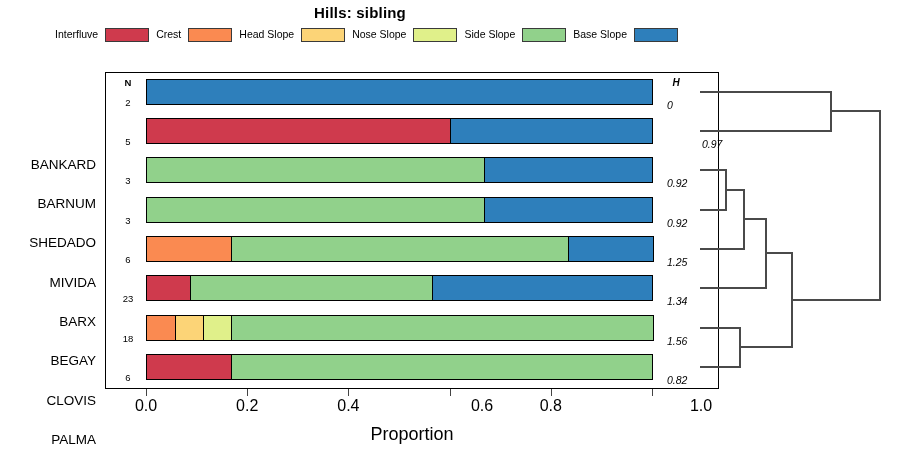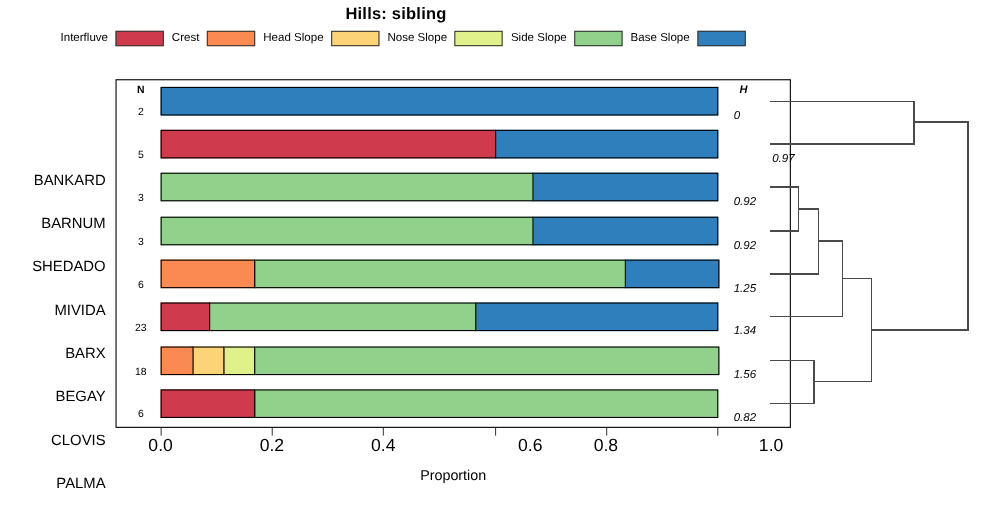--- a/index.html
+++ b/index.html
@@ -67,21 +67,21 @@
   }
   .tick{
     position:absolute;top:389px;width:1px;height:7px;background:#444;
   }
   .ticklabel{
     position:absolute;top:397px;font-size:16px;
     transform:translateX(-50%);white-space:nowrap;
   }
   .xtitle{
     position:absolute;left:105px;top:424px;width:614px;text-align:center;
-    font-size:13px;
+    font-size:18px;
   }
 
   
   .dendro{position:absolute;left:700px;top:60px;width:200px;height:340px;}
 </style>
 </head>
 <body>
 
 <div id="root">
 

